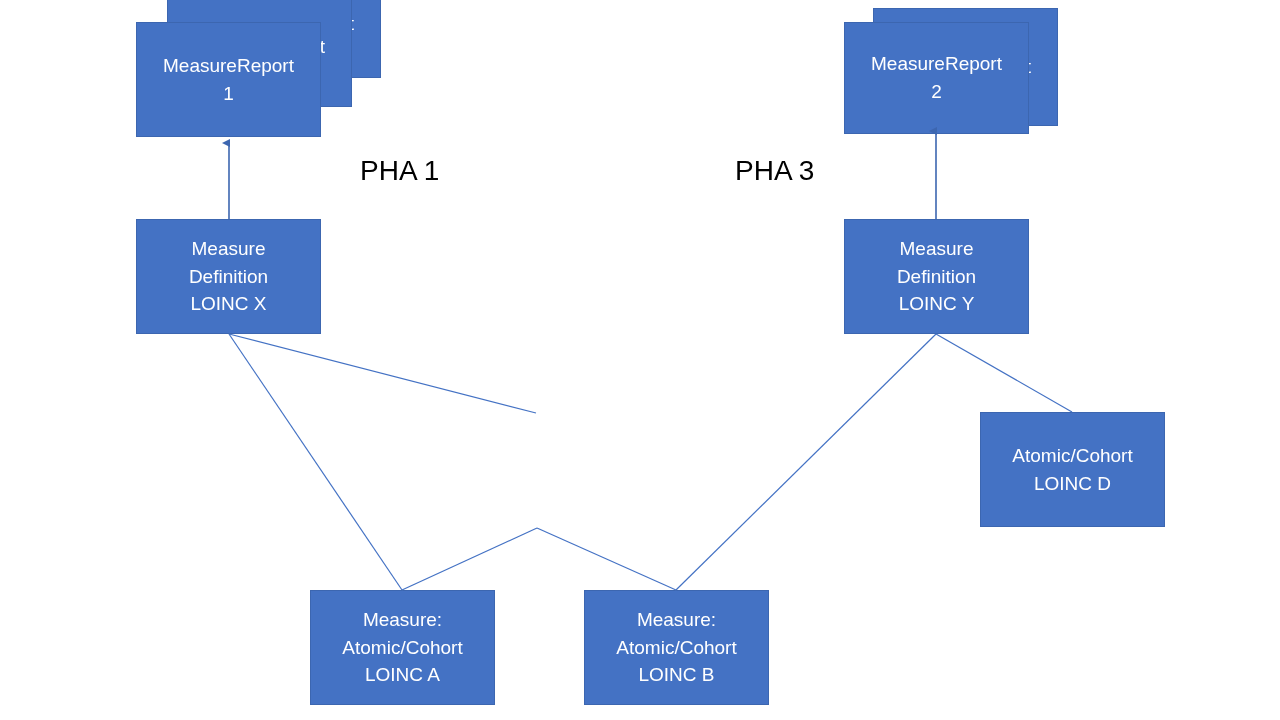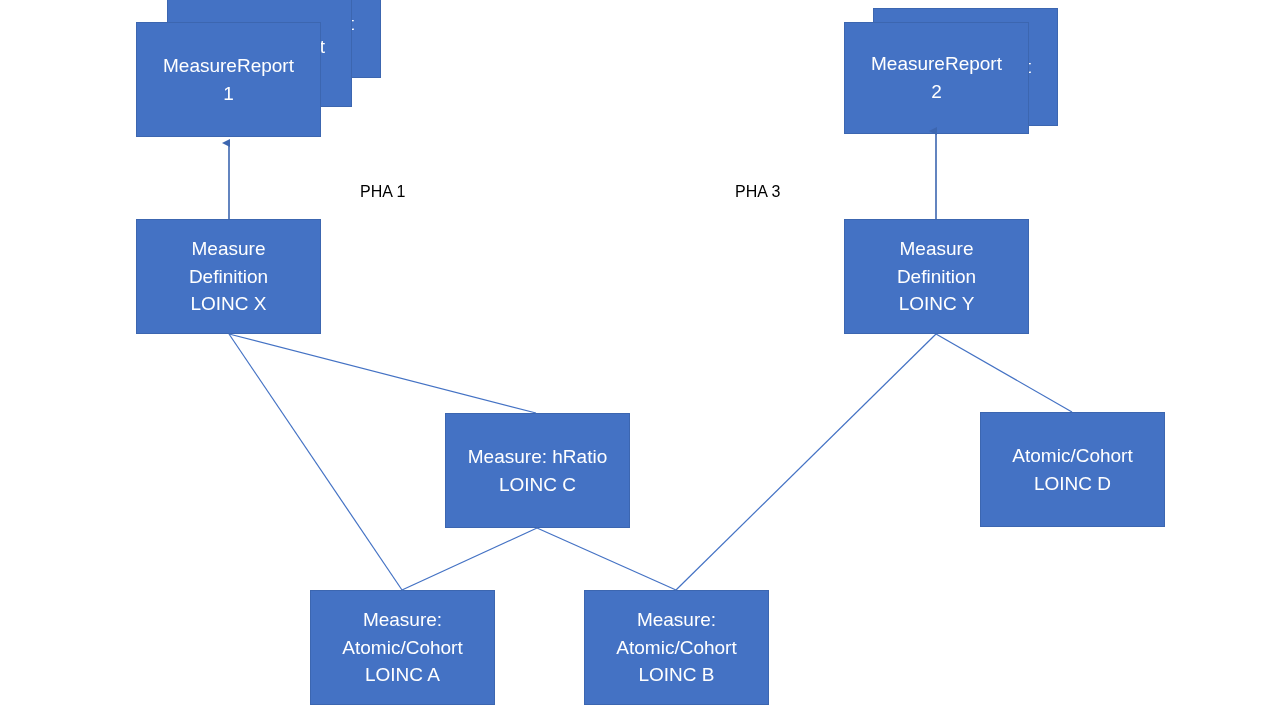--- a/index.html
+++ b/index.html
@@ -37,25 +37,24 @@
   .node.mid {
     z-index: 2;
   }
   .node-text {
     display: block;
     padding: 0 6px;
   }
   .pha-label {
     position: absolute;
     color: #000000;
-    font-size: 16px;
+    font-size: 28px;
     font-family: "Liberation Sans", sans-serif;
     white-space: nowrap;
     z-index: 4;
-    margin-top: 28px;
   }
   #edges {
     position: absolute;
     left: 0;
     top: 0;
     width: 1280px;
     height: 720px;
     z-index: 5;
     pointer-events: none;
   }
@@ -120,24 +119,20 @@
 Definition
 LOINC X</span>
   </div>
 
   <div class="node" style="left:844px; top:219px; width:185px; height:115px;">
     <span class="node-text">Measure
 Definition
 LOINC Y</span>
   </div>
 
-  <div class="node" style="left:445px; top:413px; width:185px; height:115px;">
-    <span class="node-text">Measure: hRatio
-LOINC C</span>
-  </div>
 
   <div class="node" style="left:980px; top:412px; width:185px; height:115px;">
     <span class="node-text">Atomic/Cohort
 LOINC D</span>
   </div>
 
   <div class="node" style="left:310px; top:590px; width:185px; height:115px;">
     <span class="node-text">Measure:
 Atomic/Cohort
 LOINC A</span>

